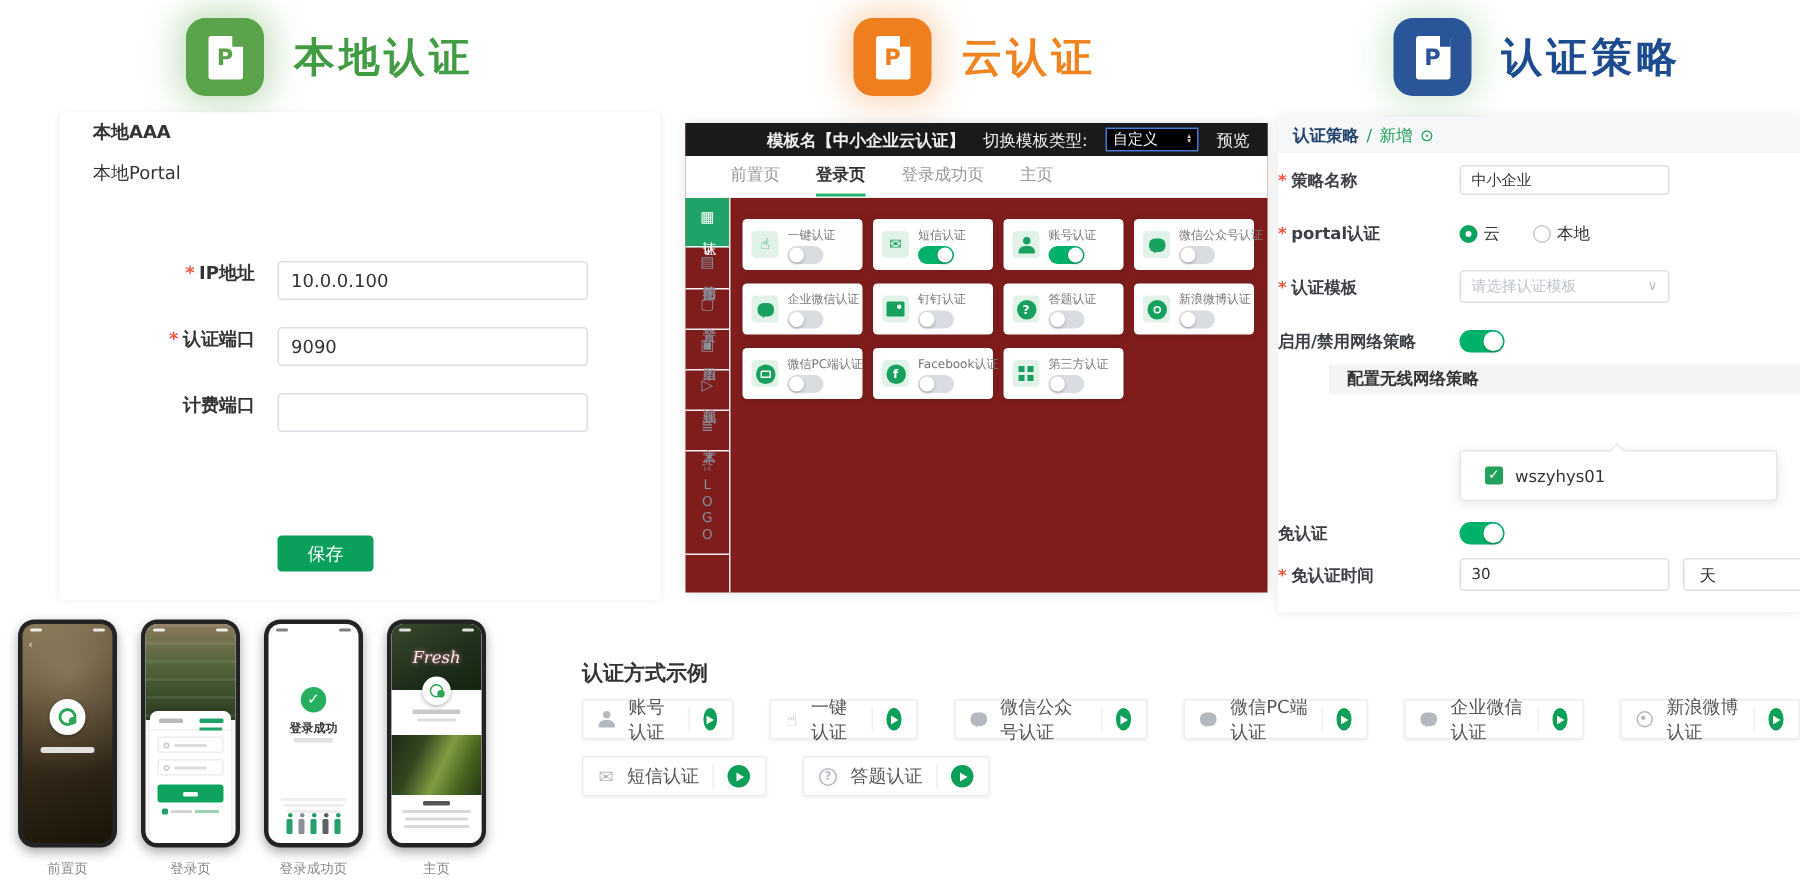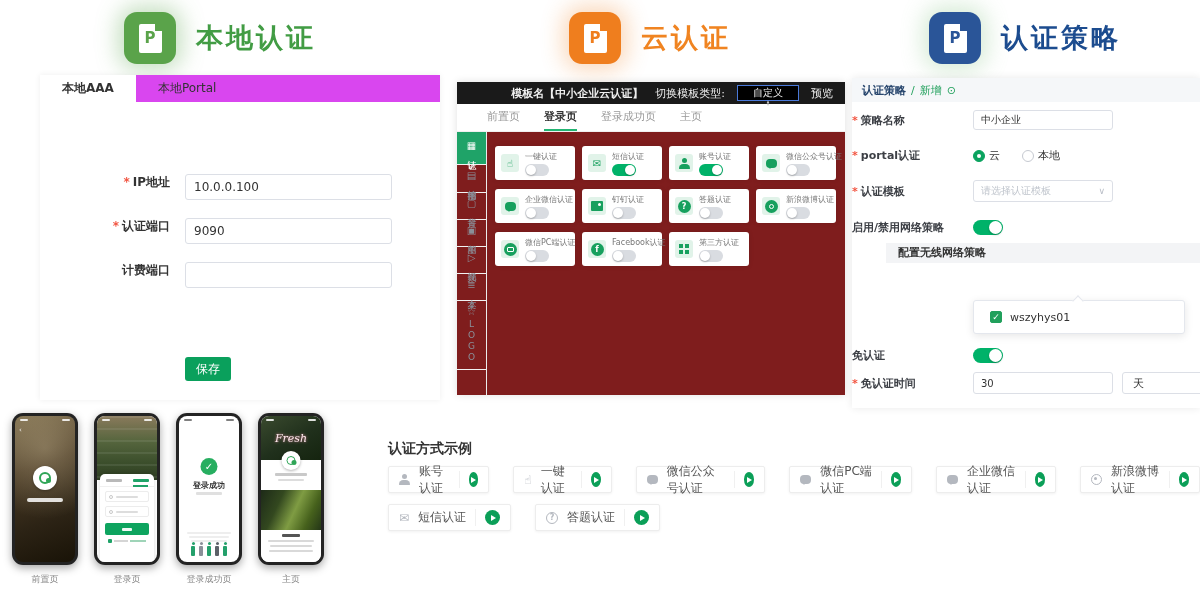--- a/index.html
+++ b/index.html
@@ -24,37 +24,37 @@
   .ic-green  .doc b { color:#5aa34a; }
   .ic-orange .doc b { color:#ef7e1e; }
   .ic-blue   .doc b { color:#2a5598; }
   .hdr-title { font-size:27px; font-weight:bold; letter-spacing:3px; }
   .t-green  { color:#429c44; }
   .t-orange { color:#f08421; }
   .t-blue   { color:#1c4c8f; }
 
   
   .local-app { position:absolute; left:40px; top:75px; width:400px; height:325px; background:#fff; box-shadow:0 0 6px rgba(0,0,0,.07); }
-  .ltabs { display:flex; height:27px; background:#d946ef; }
+  .ltabs { display:flex; height:27px; background:#0ea5e9;flex-direction:column; }
   .ltab { padding:0 22px; line-height:27px; font-size:12px; color:#333; cursor:pointer; }
   .ltab.active { background:#fff; font-weight:bold; }
   .local-form { position:absolute; left:0; top:99px; width:100%; }
   .frow { display:flex; margin-bottom:18px; height:26px; }
   .flabel { width:130px; text-align:right; margin-right:15px; font-size:12px; font-weight:600; color:#333; }
   .star { color:#f25643; margin-right:3px; display:none; }
   .required .star { display:inline; }
   .input { width:207px; height:26px; border:1px solid #dcdfe6; border-radius:3px; background:#fff; display:flex; align-items:center; padding:0 8px; font-size:12px; color:#333; }
   .masked-blur { width:62px; height:9px; border-radius:2px; background:repeating-linear-gradient(90deg,#9aa0a8 0 6px,#c9cdd3 6px 10px); filter:blur(1.5px); }
-  .save-btn { position:absolute; left:145px; top:282px; width:46px; height:24px; background:#0aa05c; color:#fff; font-size:12px; border-radius:3px; display:flex; align-items:center; justify-content:center; cursor:pointer; }
+  .save-btn { position:absolute; left:145px; top:282px; width:64px; height:24px; background:#0aa05c; color:#fff; font-size:12px; border-radius:3px; display:flex; align-items:center; justify-content:center; cursor:pointer; }
 
   
   .cloud-app { position:absolute; left:457px; top:82px; width:388px; height:313px; background:#7f1d1d; box-shadow:0 0 8px rgba(0,0,0,.12); }
   .darkbar { height:22px; background:#1a1a1a; color:#f0f0f0; font-size:11px; display:flex; align-items:center; justify-content:flex-end; gap:12px; padding:0 12px; }
   .darkbar .tname { font-weight:bold; }
-  .dselect { width:62px; height:16px; border:1px solid #4a79d9; background:#000; display:flex; align-items:center; justify-content:space-between; padding:0 4px; font-size:10px; cursor:pointer;flex-direction:column; }
+  .dselect { width:62px; height:16px; border:1px solid #4a79d9; background:#000; display:flex; align-items:center; justify-content:space-between; padding:0 4px; font-size:10px; cursor:pointer; }
   .spin { display:flex; flex-direction:column; line-height:3px; font-size:5px; color:#ccc; }
   .preview { cursor:pointer; }
   .ctabs { height:28px; display:flex; align-items:stretch; gap:24px; padding-left:30px; border-bottom:1px solid #f0f0f0; background:#fff; }
   .ctab { font-size:11px; color:#999; display:flex; align-items:center; border-bottom:2px solid transparent; cursor:pointer; }
   .ctab.active { color:#333; font-weight:bold; border-bottom-color:#23b573; }
   .cbody { display:flex; height:263px; }
   .csidebar { width:30px; border-right:1px solid #ebebeb; }
   .citem { display:flex; flex-direction:column; align-items:center; gap:2px; padding:6px 0; border-bottom:1px solid #f2f2f2; color:#8a8f98; cursor:pointer; }
   .citem .cicon { font-size:10px; line-height:10px; }
   .citem .clabel { writing-mode:vertical-lr; text-orientation:upright; font-size:9px; letter-spacing:1px; }

